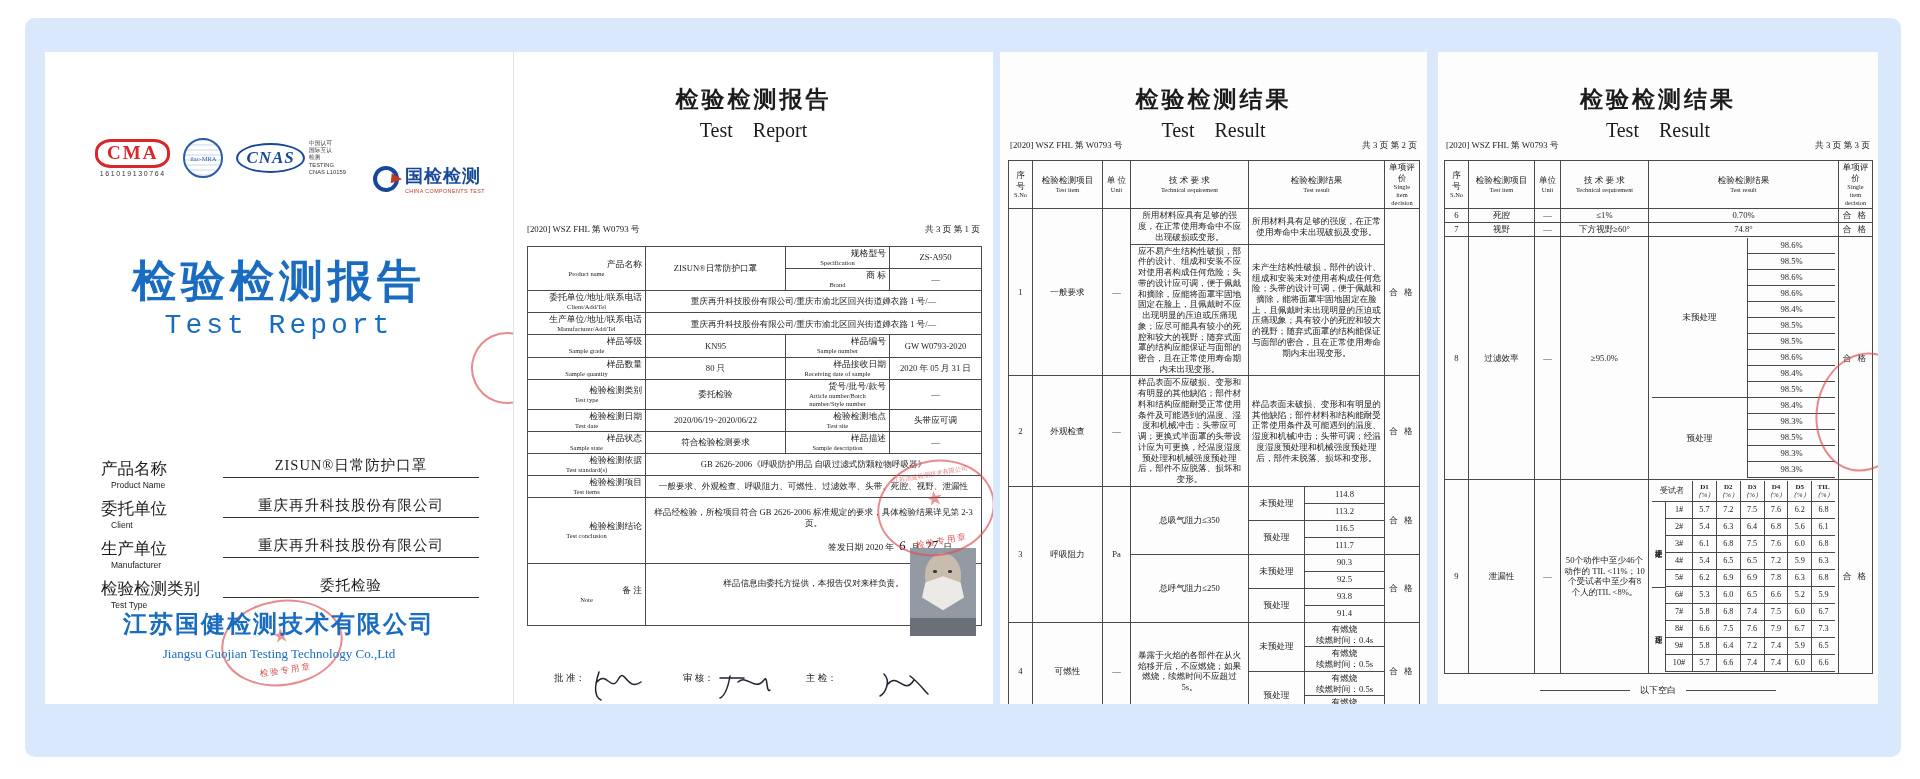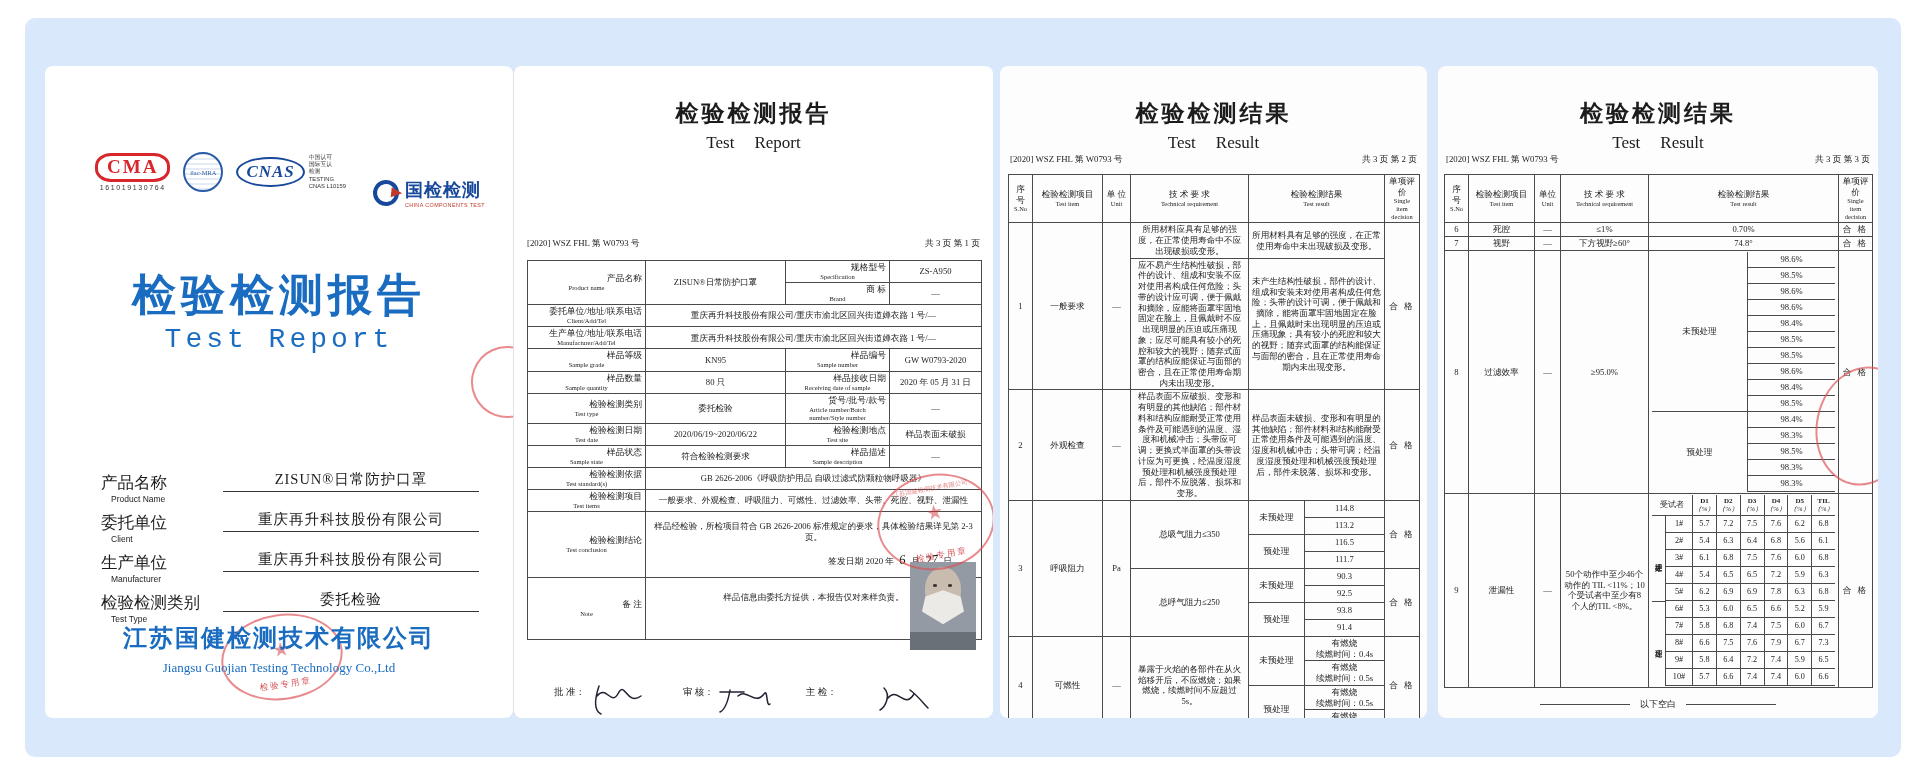--- a/index.html
+++ b/index.html
@@ -1,20 +1,20 @@
 <!DOCTYPE html>
 <html><head>
 <meta charset="utf-8">
 <style>
 *{margin:0;padding:0;box-sizing:border-box}
 html,body{width:1920px;height:779px;background:#fff;overflow:hidden;
   font-family:"Liberation Serif","DejaVu Serif",serif;color:#1c1c1c;}
 .canvas{position:relative;width:1920px;height:779px;background:#fff;}
 .panel{position:absolute;left:25px;top:18px;width:1876px;height:739px;background:#d9e8fa;border-radius:10px;}
-.page{position:absolute;top:66px;height:652px;background:#fff;overflow:hidden;border-radius:8px;}
+.page{position:absolute;top:52px;height:652px;background:#fff;overflow:hidden;}
 #page1{left:45px;width:468px;}
 #page2{left:513px;width:480px;border-left:1px solid #e2e2e2;}
 #page3{left:1000px;width:427px;background:#fdfdfd;}
 #page4{left:1438px;width:440px;background:#fdfdfd;}
 
 .logos{position:absolute;left:50px;top:70px;display:flex;align-items:center;gap:13px;}
 .cma{display:flex;flex-direction:column;align-items:center;}
 .cma-box{border:3px solid #d8262c;border-radius:16px/13px;padding:1px 9px;color:#d8262c;
   font-weight:bold;font-size:19px;letter-spacing:2px;line-height:1.1;}
 .cma-num{font-size:7px;letter-spacing:1.6px;color:#333;margin-top:2px;font-family:"Liberation Sans",sans-serif;}
@@ -50,21 +50,21 @@
 .stamp .star{position:absolute;left:0;right:0;top:26%;text-align:center;color:rgba(205,50,55,.5);font-size:20px;}
 .stamp .arc{position:absolute;left:0;right:0;top:8px;text-align:center;font-size:6.3px;color:rgba(205,50,55,.6);}
 .stamp .btm{position:absolute;left:0;right:0;bottom:7px;text-align:center;font-size:8.5px;
   color:rgba(205,50,55,.85);letter-spacing:2px;}
 #p1-stamp{left:176px;top:548px;width:122px;height:86px;transform:rotate(-8deg);}
 #p1-edge-stamp{right:-30px;top:280px;width:72px;height:72px;transform:rotate(20deg);}
 #p2-stamp{right:-14px;top:-38px;width:118px;height:96px;transform:rotate(-10deg);z-index:3;}
 #p4-edge-stamp{right:-34px;top:300px;width:96px;height:120px;transform:rotate(12deg);z-index:3;}
 
 .doc-title{text-align:center;font-size:23px;font-weight:bold;letter-spacing:3px;padding-top:32px;}
-.doc-sub{text-align:center;font-size:17px;margin-top:4px;display:flex;justify-content:center;gap:20px;}
+.doc-sub{text-align:center;font-size:20px;margin-top:4px;display:flex;justify-content:center;gap:20px;}
 .doc-line{display:flex;justify-content:space-between;font-size:8.8px;align-items:flex-end;}
 
 table.t{border-collapse:collapse;table-layout:fixed;}
 table.t td{border:1px solid #4a4a4a;font-size:8.6px;line-height:1.25;text-align:center;
   vertical-align:middle;padding:1px 3px;}
 td.lb .cn{font-size:8.8px;text-align:right;}
 td.lb .en{font-size:6.5px;white-space:pre-line;}
 td.left{text-align:left;}
 td.p0{padding:0;}
 .pre{white-space:pre-line;}
@@ -283,21 +283,21 @@
       <tr>
         <td class="lb">
               <div class="cn">检验检测日期</div>
               <div class="en">Test date</div>
             </td>
         <td>2020/06/19~2020/06/22</td>
         <td class="lb">
               <div class="cn">检验检测地点</div>
               <div class="en">Test site</div>
             </td>
-        <td>样品表面未破损</td>
+        <td>头带应可调</td>
       </tr>
       <tr>
         <td class="lb">
               <div class="cn">样品状态</div>
               <div class="en">Sample state</div>
             </td>
         <td>符合检验检测要求</td>
         <td class="lb">
               <div class="cn">样品描述</div>
               <div class="en">Sample description</div>

